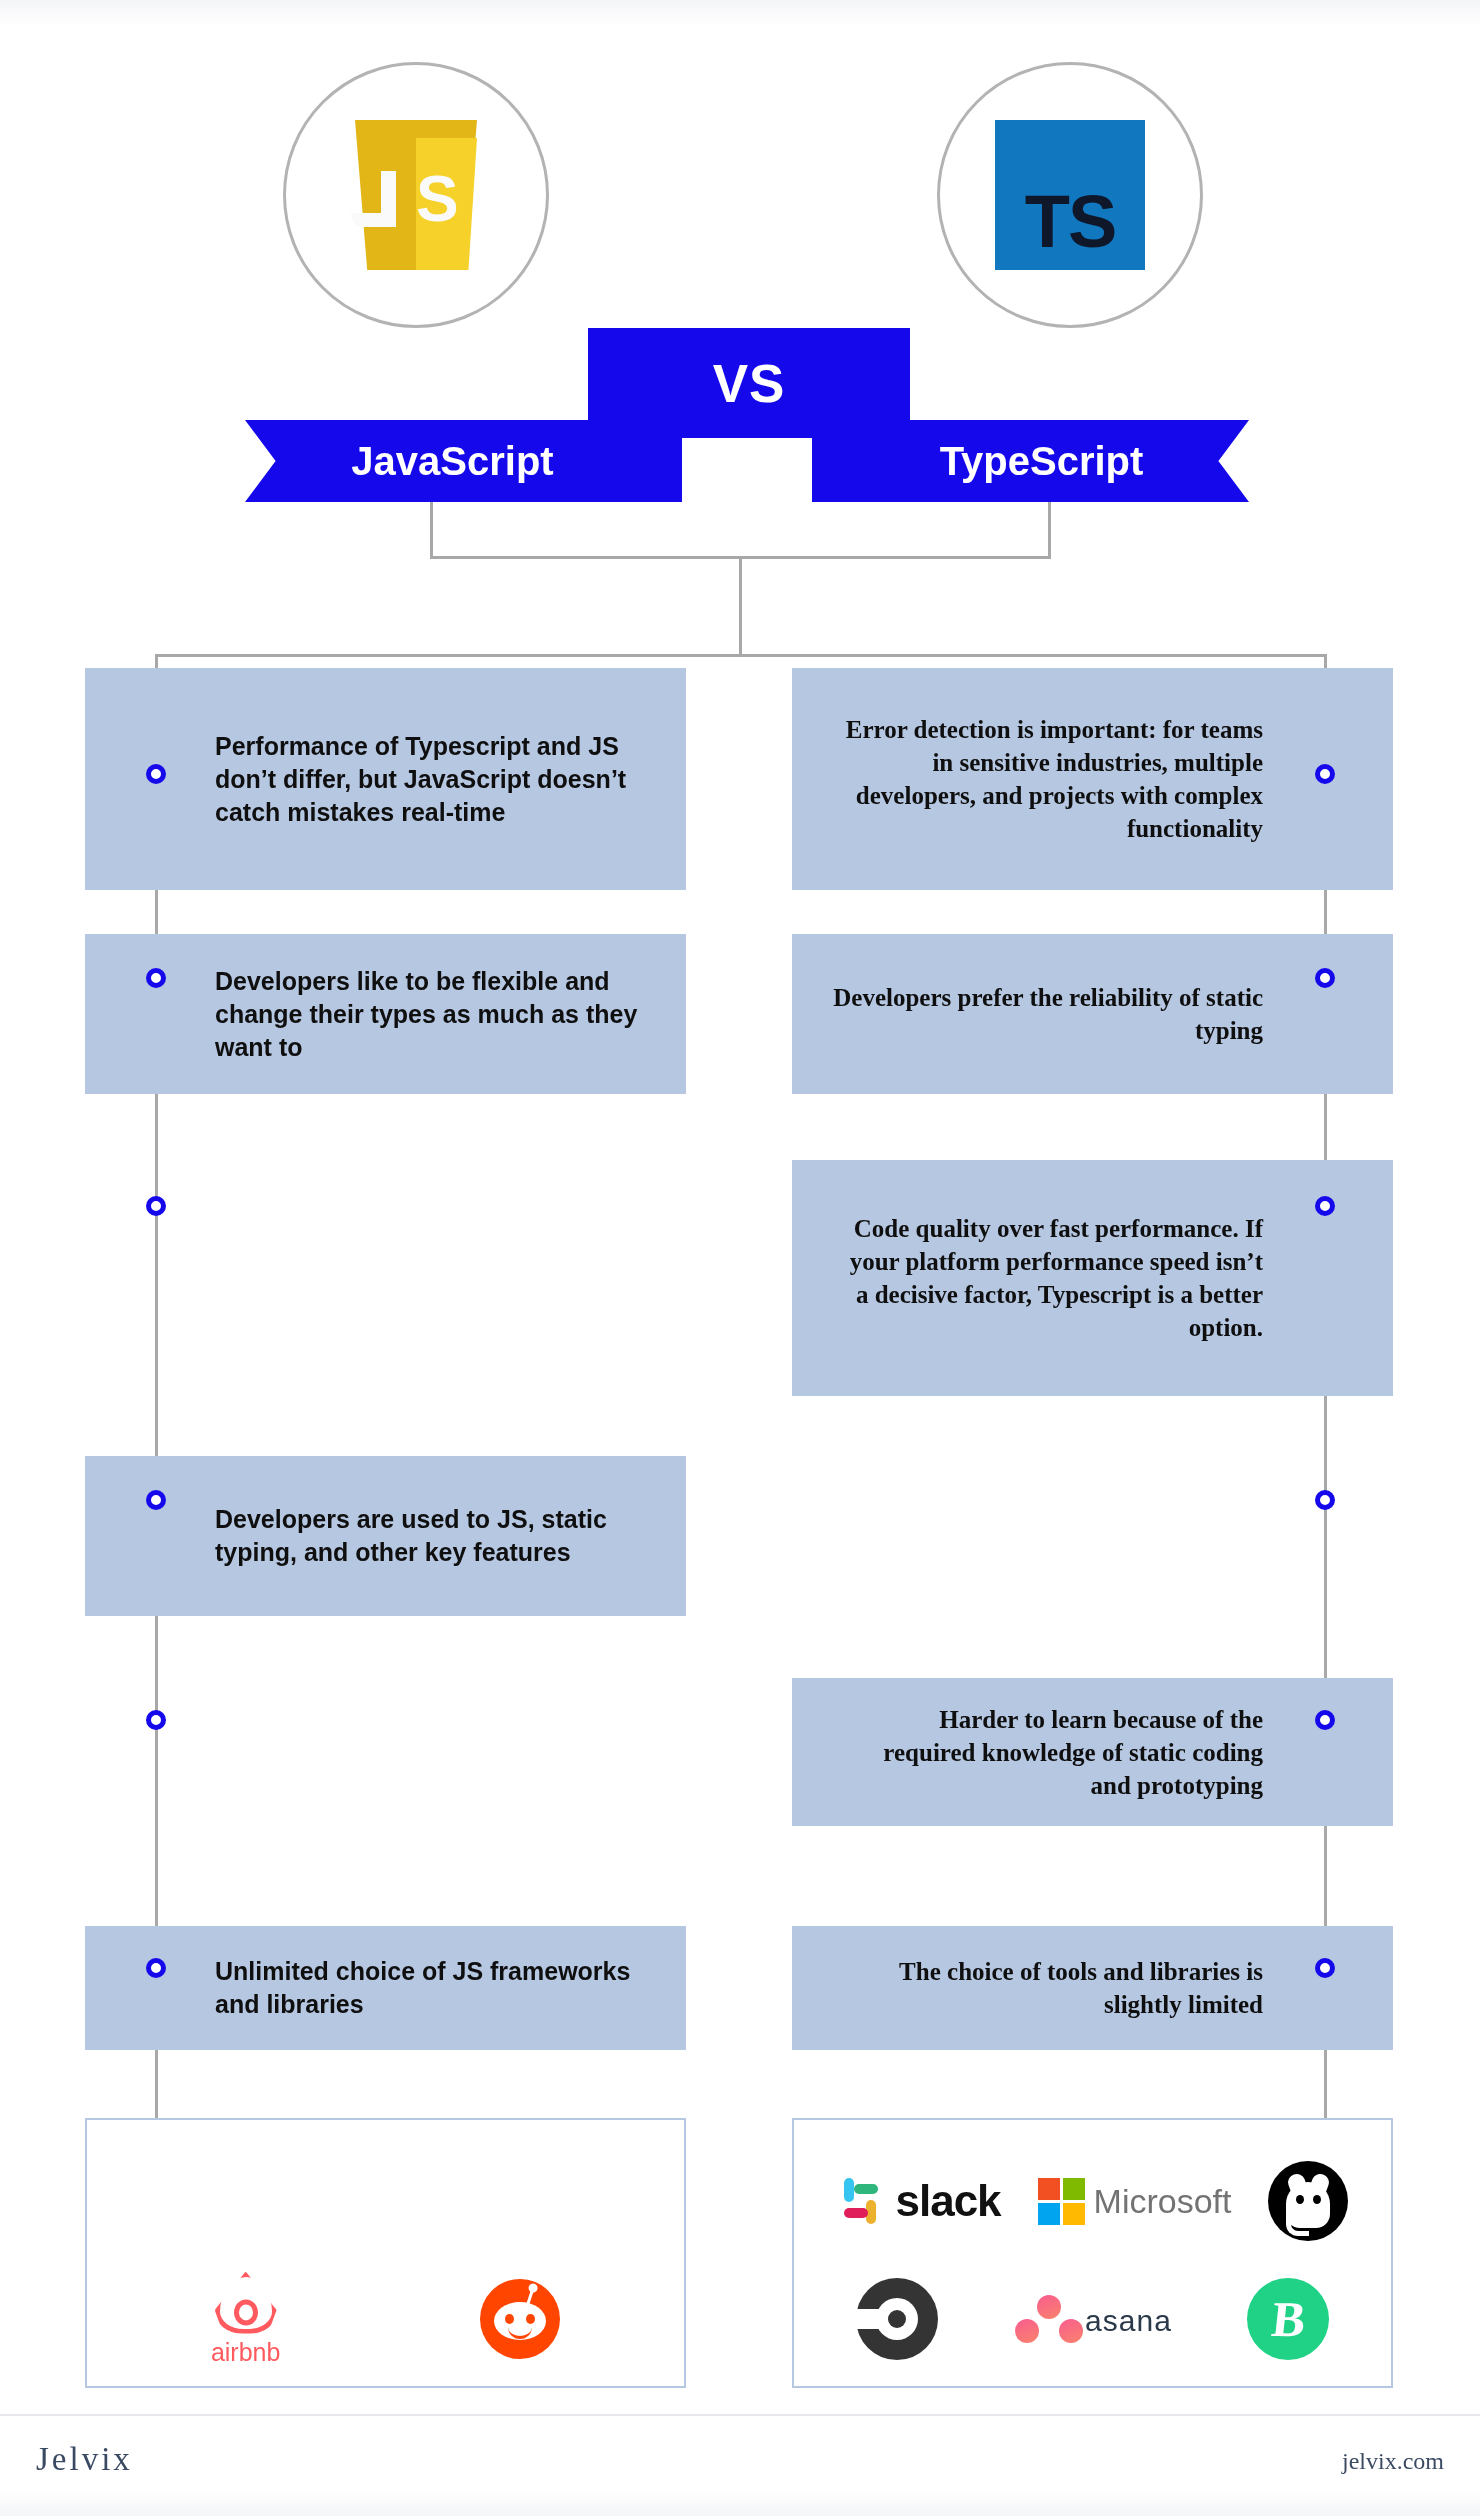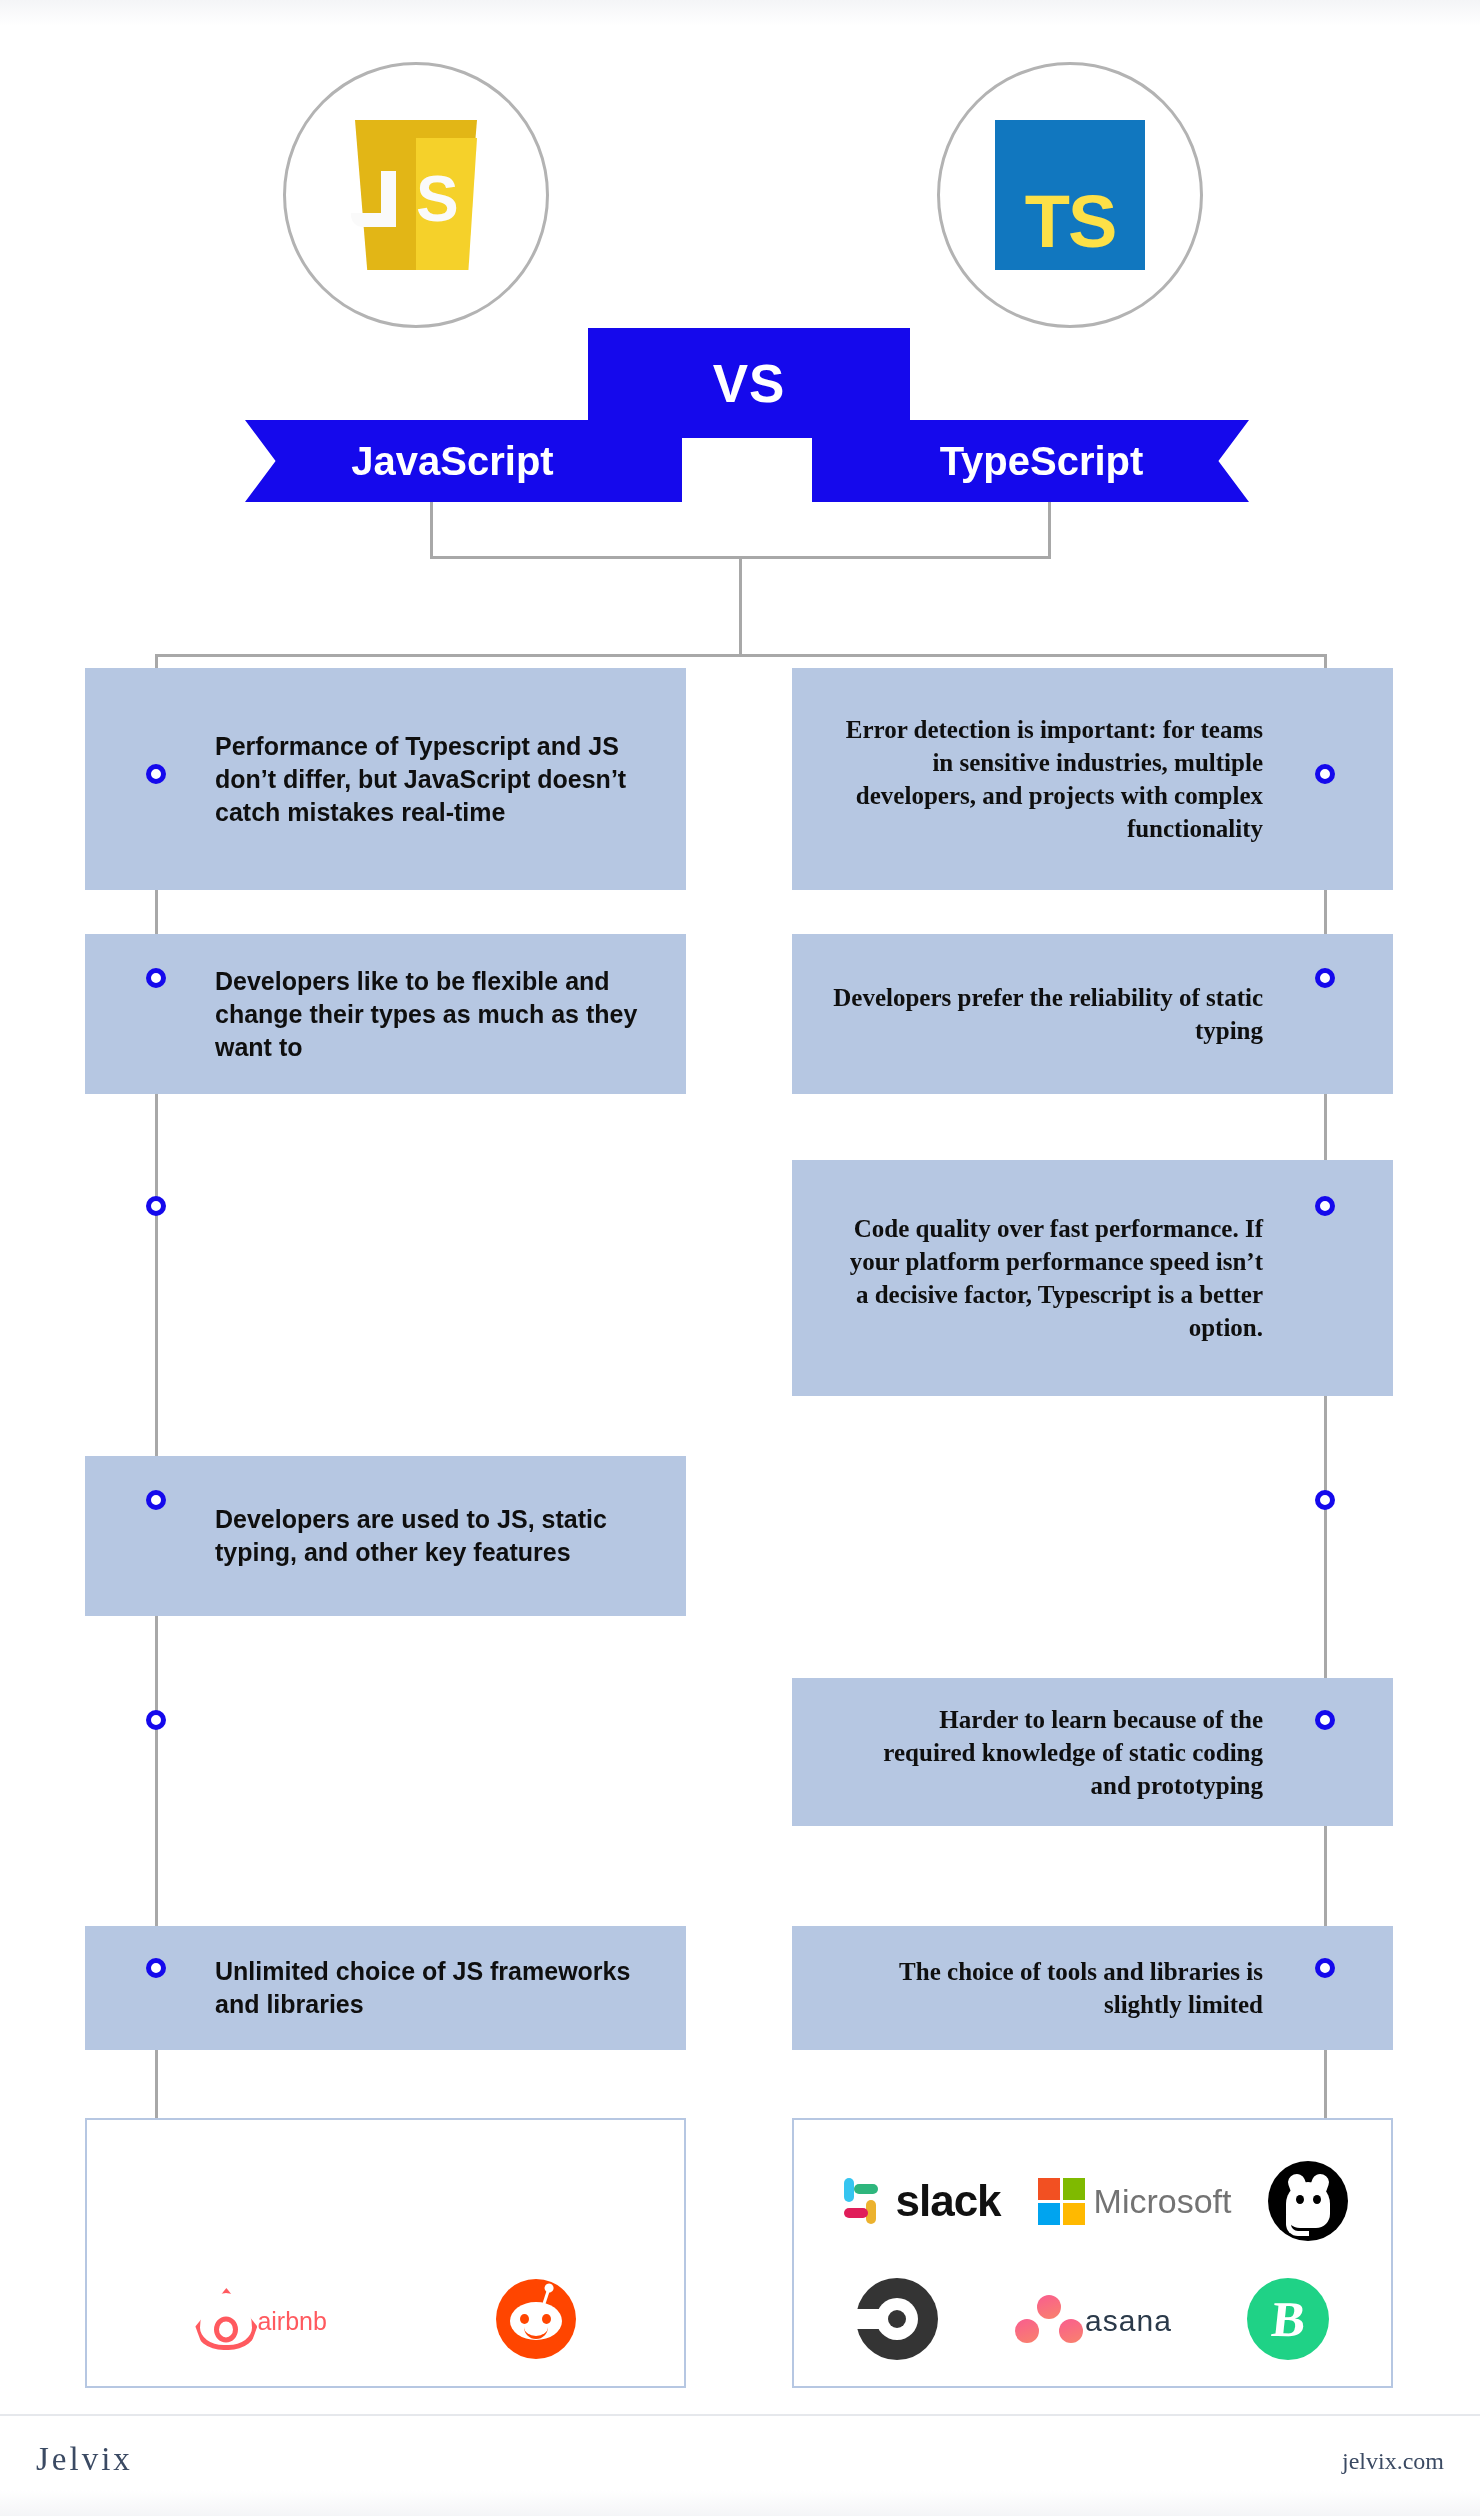--- a/index.html
+++ b/index.html
@@ -77,21 +77,21 @@
     font-family: "Liberation Sans", sans-serif;
   }
 
   
   .ts-square {
     width: 150px; height: 150px;
     background: #1177bf;
     display: flex; align-items: flex-end; justify-content: center;
   }
   .ts-square span {
-    color: #fde047;
+    color: #0f172a;
     font-size: 74px;
     font-weight: bold;
     letter-spacing: -2px;
     line-height: 96px;
     font-family: "Liberation Sans", sans-serif;
   }
 
   
   #banner { position: absolute; left: 0; top: 320px; width: 1480px; height: 180px; }
   .vs-box {
@@ -219,21 +219,21 @@
   .uber-word { font-size: 58px; font-weight: bold; color: #0a0a0a; letter-spacing: -1px; }
   .fb {
     width: 76px; height: 76px; border-radius: 50%;
     background: #1877f2; position: relative;
   }
   .fb::after {
     content: "f"; position: absolute; left: 0; right: 0; top: 4px;
     text-align: center; color: #fff; font-size: 62px; font-weight: bold;
     font-family: "Liberation Serif", serif; line-height: 76px;
   }
-  .airbnb { display: flex; align-items: center; }
+  .airbnb { display: flex; flex-direction: column; align-items: center; }
   .airbnb-mark {
     width: 62px; height: 62px;
     border: 5px solid #ff5a5f;
     border-radius: 50% 50% 46% 46% / 64% 64% 36% 36%;
     box-sizing: border-box;
     position: relative;
     transform: rotate(0deg);
     clip-path: polygon(50% 0, 100% 62%, 86% 100%, 14% 100%, 0 62%);
   }
   .airbnb-mark::after {

